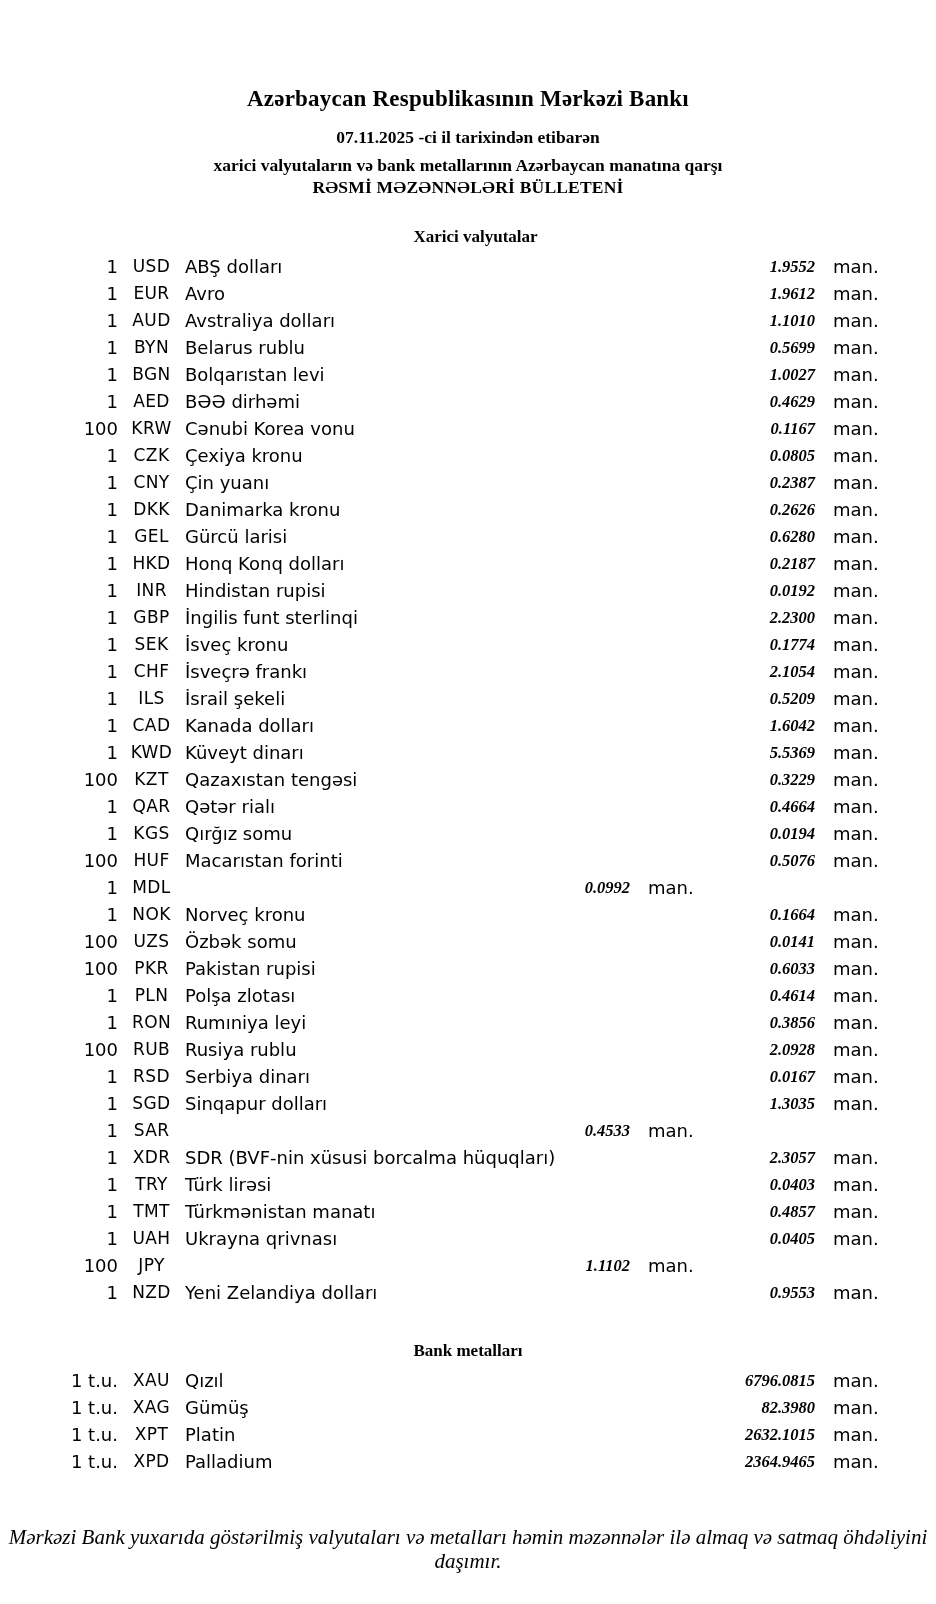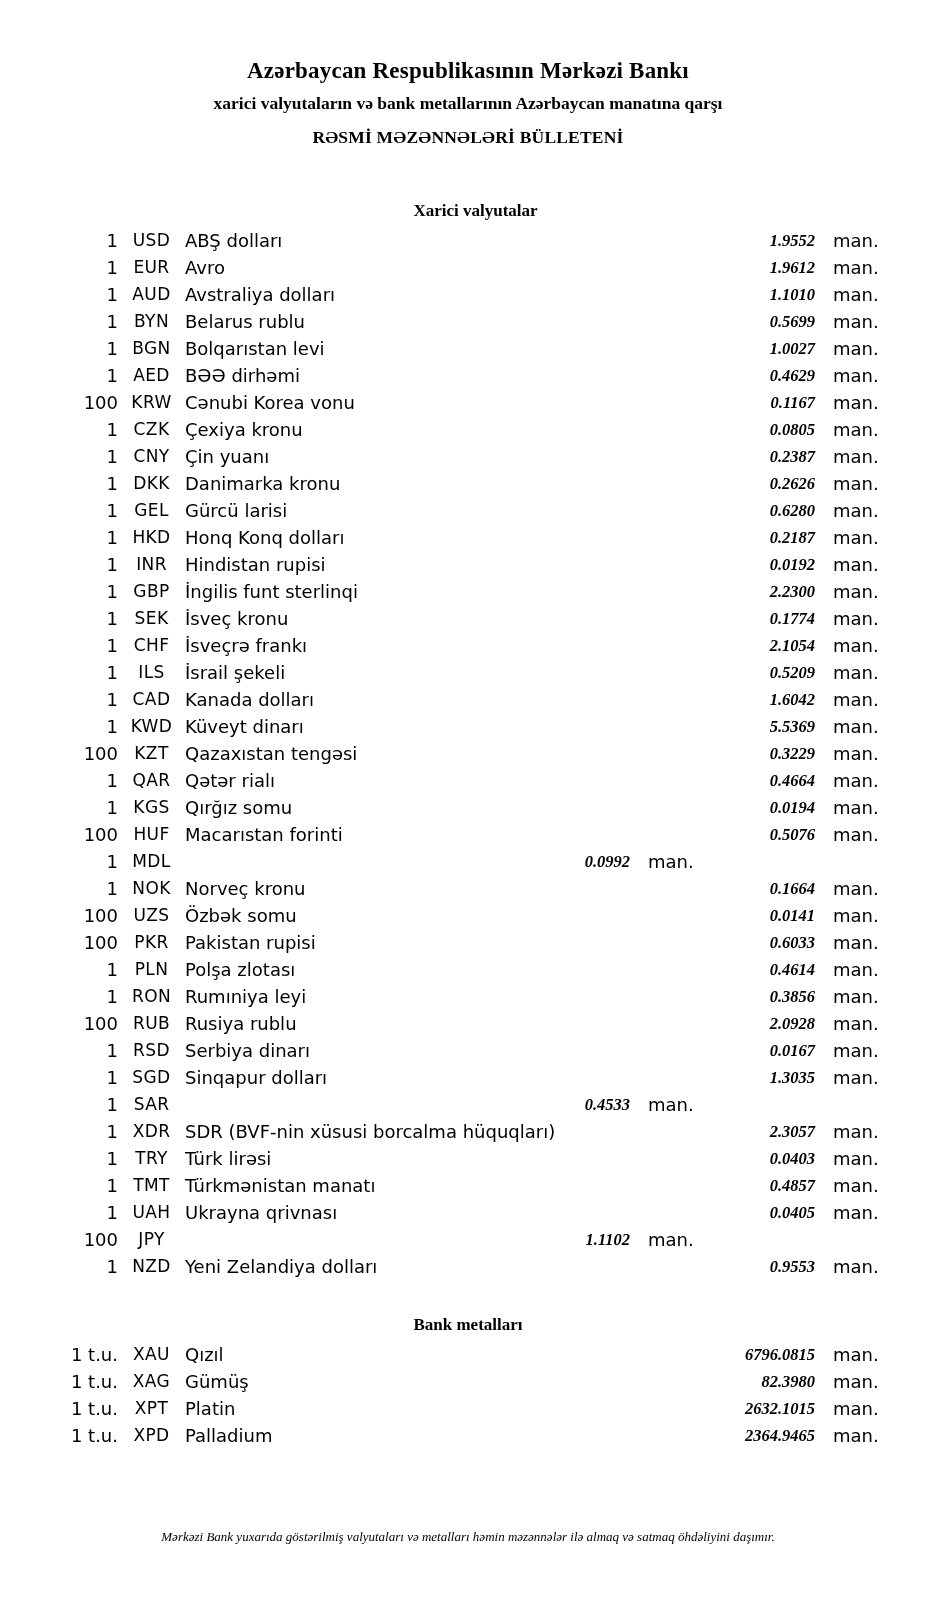--- a/index.html
+++ b/index.html
@@ -10,46 +10,46 @@
     color: #000000;
     font-family: "DejaVu Sans", sans-serif;
     overflow: hidden;
   }
   .page {
     position: relative;
     width: 936px;
     height: 1604px;
     background: #ffffff;
   }
-  .doc-header { text-align: center; padding-top: 56px; }
+  .doc-header { text-align: center; padding-top: 84px; }
   .bank-title {
     font-family: "Liberation Serif", serif;
     font-weight: 700;
     font-size: 23px;
     line-height: 30px;
     letter-spacing: 0.2px;
   }
   .hdr-line {
     font-family: "Liberation Serif", serif;
     font-weight: 700;
     font-size: 17.5px;
     line-height: 22px;
   }
   .date-line { margin-top: 12px; }
   .subject-line { margin-top: 6px; }
-  .bulletin-line { margin-top: 12px; letter-spacing: 0.2px; }
+  .bulletin-line { letter-spacing: 0.2px; }
 
   .section-heading {
     text-align: center;
     font-family: "Liberation Serif", serif;
     font-weight: 700;
     font-size: 17px;
     line-height: 22px;
   }
-  .currencies-heading { margin-top: 52px; padding-left: 15px; }
+  .currencies-heading { margin-top: 28px; padding-left: 15px; }
   .metals-heading { margin-top: 34px; }
 
   .rows { margin-top: 5px; }
   .rate-row {
     display: grid;
     grid-template-columns: 118px 67px 445px 185px auto;
     height: 27px;
     align-items: center;
   }
   .rate-row > span { display: block; line-height: 27px; white-space: nowrap; }
@@ -59,36 +59,37 @@
   .cell-rate {
     font-family: "Liberation Serif", serif;
     font-style: italic;
     font-weight: 700;
     font-size: 16.5px;
     text-align: right;
   }
   .cell-unit { font-size: 18px; text-align: left; padding-left: 18px; }
 
   .disclaimer {
-    margin-top: 76px;
+    margin-top: 50px;
     text-align: center;
     font-family: "Liberation Serif", serif;
     font-style: italic;
     font-weight: 400;
-    font-size: 13px;
+    font-size: 21px;
     line-height: 24px;
   }
 </style>
 </head>
 <body>
 
 <div class="page">
 
   <header class="doc-header">
     <h1 class="bank-title">Azərbaycan Respublikasının Mərkəzi Bankı</h1>
+    <div class="hdr-line date-line">07.11.2025 -ci il tarixindən etibarən</div>
     <div class="hdr-line subject-line">xarici valyutaların və bank metallarının Azərbaycan manatına qarşı</div>
     <div class="hdr-line bulletin-line">RƏSMİ MƏZƏNNƏLƏRİ BÜLLETENİ</div>
   </header>
 
   <section>
     <h2 class="section-heading currencies-heading">Xarici valyutalar</h2>
     <div class="rows" id="currency-rows">
         <div class="rate-row">
     <span class="cell-qty">1</span>
     <span class="cell-code">USD</span>

